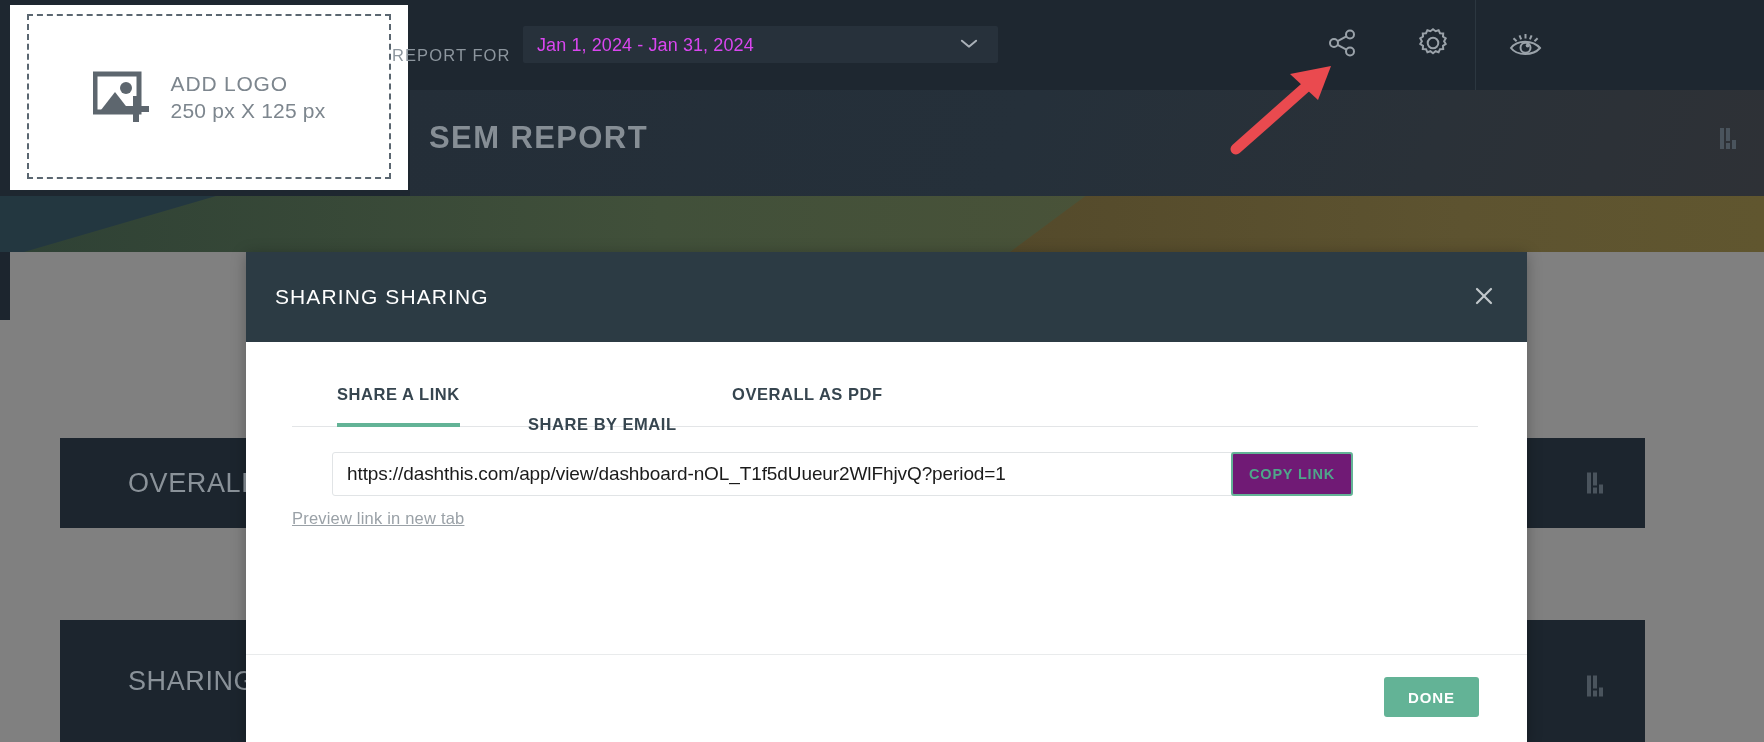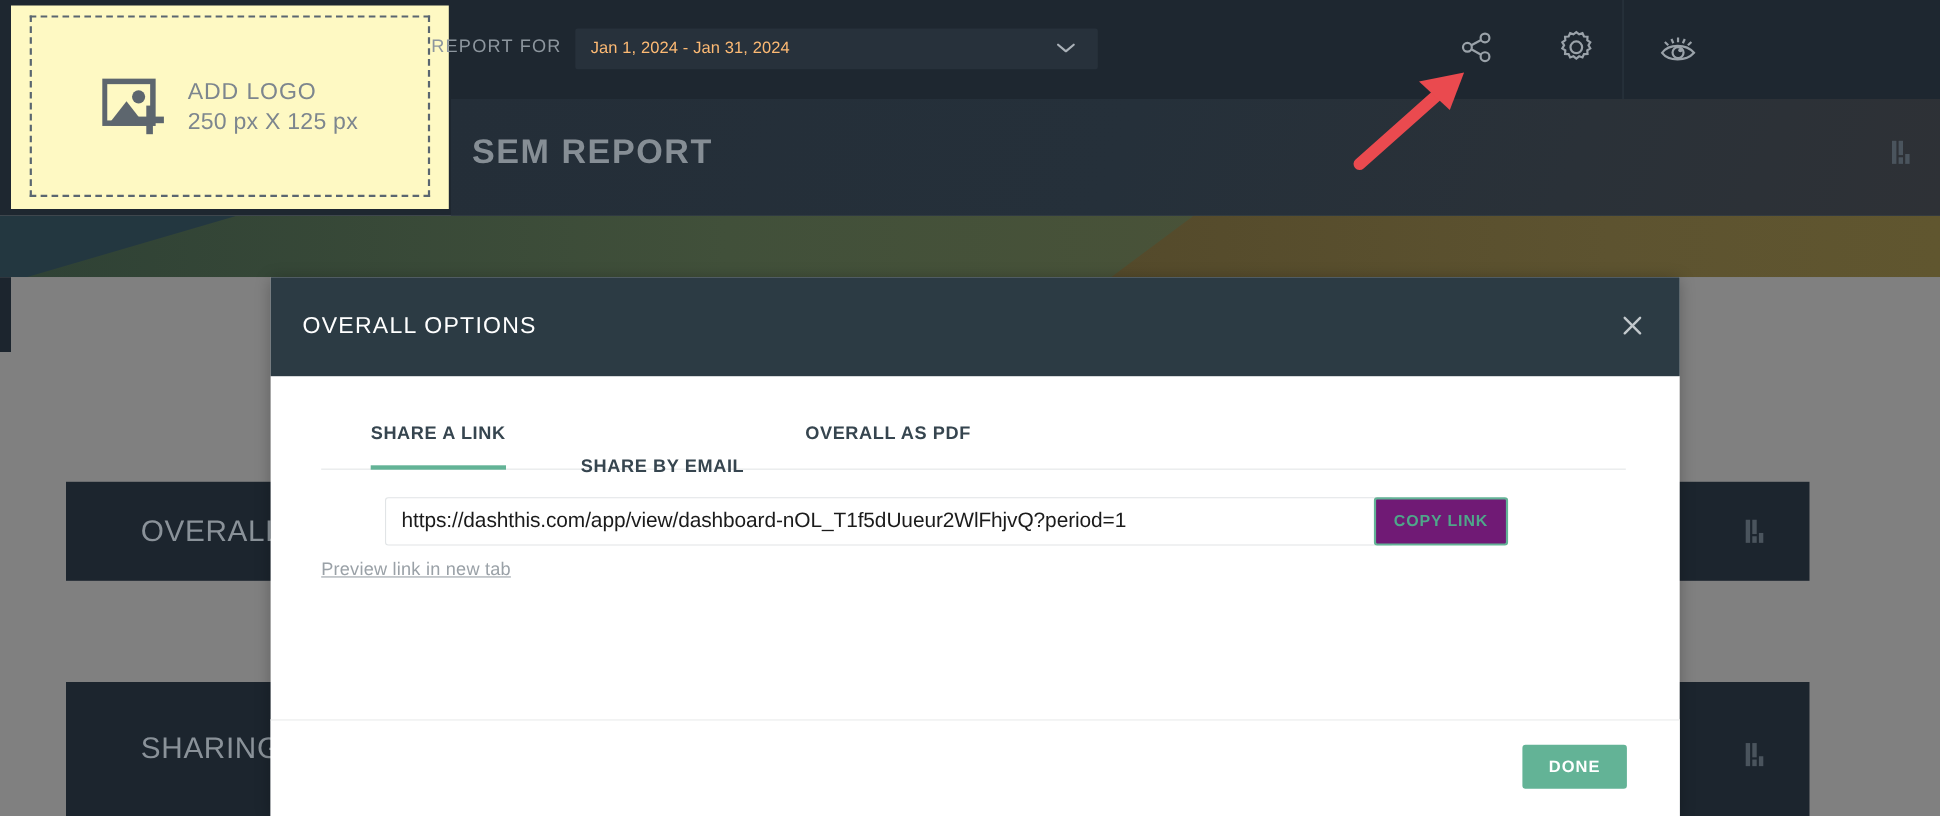--- a/index.html
+++ b/index.html
@@ -14,46 +14,46 @@
   #root { position:relative; width:1764px; height:742px; }
 
   
   .topbar {
     position:absolute; left:0; top:0; width:1764px; height:196px;
     background:#1e2730;
   }
   
   .logo-box {
     position:absolute; left:10px; top:5px; width:398px; height:185px;
-    background:#fef9c3;
+    background:#ffffff;
   }
   .logo-dashed {
     position:absolute; left:17px; top:9px; width:364px; height:165px;
     border:2px dashed #5a6670;
   }
   .logo-inner {
     position:absolute; left:0; top:0; width:100%; height:100%;
     display:flex; align-items:center; justify-content:center; gap:16px;
   }
   .logo-icon { width:62px; height:56px; position:relative; flex:none; }
   .logo-text { color:#7d868e; line-height:1.28; }
   .logo-title { font-size:21px; letter-spacing:.8px; font-weight:400; }
   .logo-sub   { font-size:21px; letter-spacing:.2px; font-weight:400; }
 
   .report-for-label {
-    position:absolute; left:392px; top:33px;
+    position:absolute; left:392px; top:46px;
     font-size:16.5px; letter-spacing:1.1px; color:#8d969e; font-weight:400;
   }
   .date-select {
     position:absolute; left:523px; top:26px; width:475px; height:37px;
     background:#27313b; border:none; border-radius:2px;
   }
   .date-select .val {
     position:absolute; left:14px; top:9px;
-    font-size:15px; color:#fdba74; letter-spacing:.1px;
+    font-size:18px; color:#d946ef; letter-spacing:.1px;
   }
   .chev { position:absolute; right:22px; top:13px; width:14px; height:8px; }
   .chev:before, .chev:after {
     content:""; position:absolute; top:0; width:11px; height:2.4px;
     background:#aab1b8; border-radius:1px;
   }
   .chev:before { left:-1px; transform:rotate(40deg); transform-origin:left center; }
   .chev:after  { right:-1px; transform:rotate(-40deg); transform-origin:right center; }
 
   .ic-btn {
@@ -150,21 +150,21 @@
     position:absolute; top:0; height:42px;
     font-size:16.5px; font-weight:700; letter-spacing:.55px;
     color:#36454f; cursor:pointer; white-space:nowrap;
     padding-bottom:0;
   }
   .tab.active { color:#36454f; border-bottom:4px solid #63b396; }
   #tab-0 { left:45px; }
   #tab-1 { left:236px;margin-top:30px; }
   #tab-2 { left:440px; }
 
-  .url-row { position:absolute; left:58px; top:200px;padding-left:46px; }
+  .url-row { position:absolute; left:40px; top:200px;padding-left:46px; }
   .url-input {
     width:917px; height:44px;
     border:1px solid #e1e4e6; border-radius:3px;
     font-size:19px; color:#1b1b1b; padding:0 14px;
     font-family:"Liberation Sans", sans-serif; background:#fff;
     letter-spacing:-.1px;
   }
   .copy-link-btn {
     position:absolute; left:945px; top:0; width:122px; height:44px;
     border:2px solid #63b396; background:#701a75; border-radius:3px;
@@ -301,21 +301,21 @@
           <i></i>
           <i></i>
           <i></i>
         </span>
     </span>
   </div>
 
   <div class="modal">
 
     <div class="modal-header">
-      <div class="modal-title">OVERALL OPTIONS</div>
+      <div class="modal-title">SHARING SHARING</div>
       <div class="modal-close">
         <span>
           <svg width="22" height="22" viewBox="0 0 22 22" stroke="#c2c8cc" stroke-width="2.2" stroke-linecap="round">
             <line x1="4" y1="4" x2="18" y2="18"></line>
             <line x1="18" y1="4" x2="4" y2="18"></line>
           </svg>
         </span>
       </div>
     </div>
 

